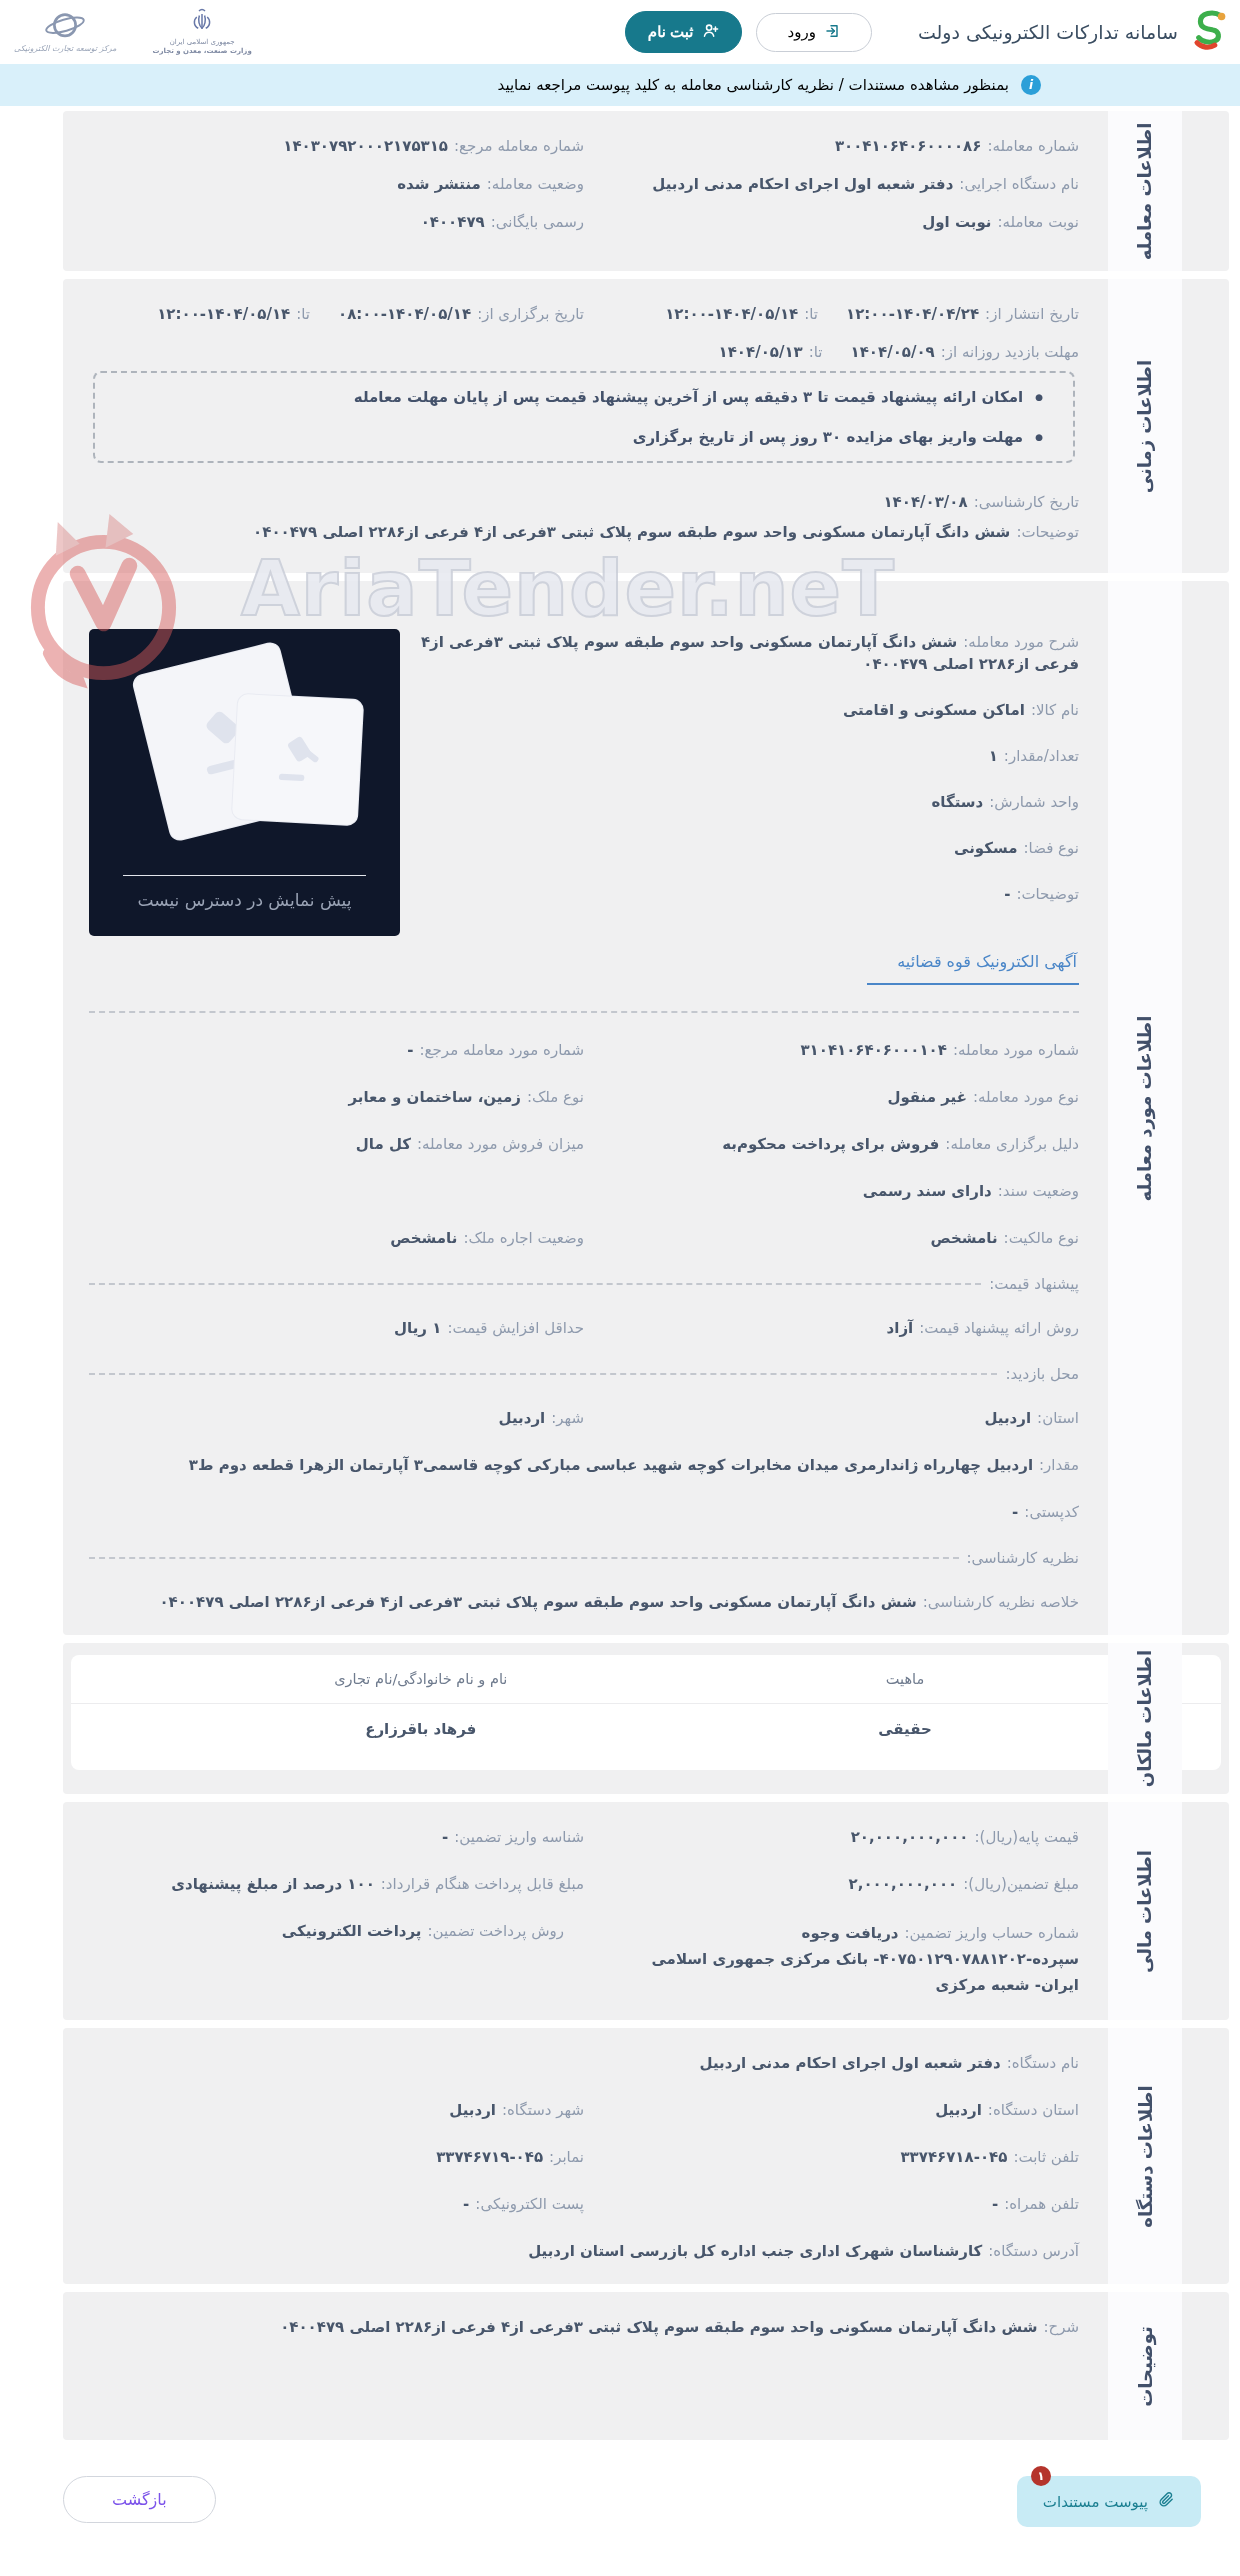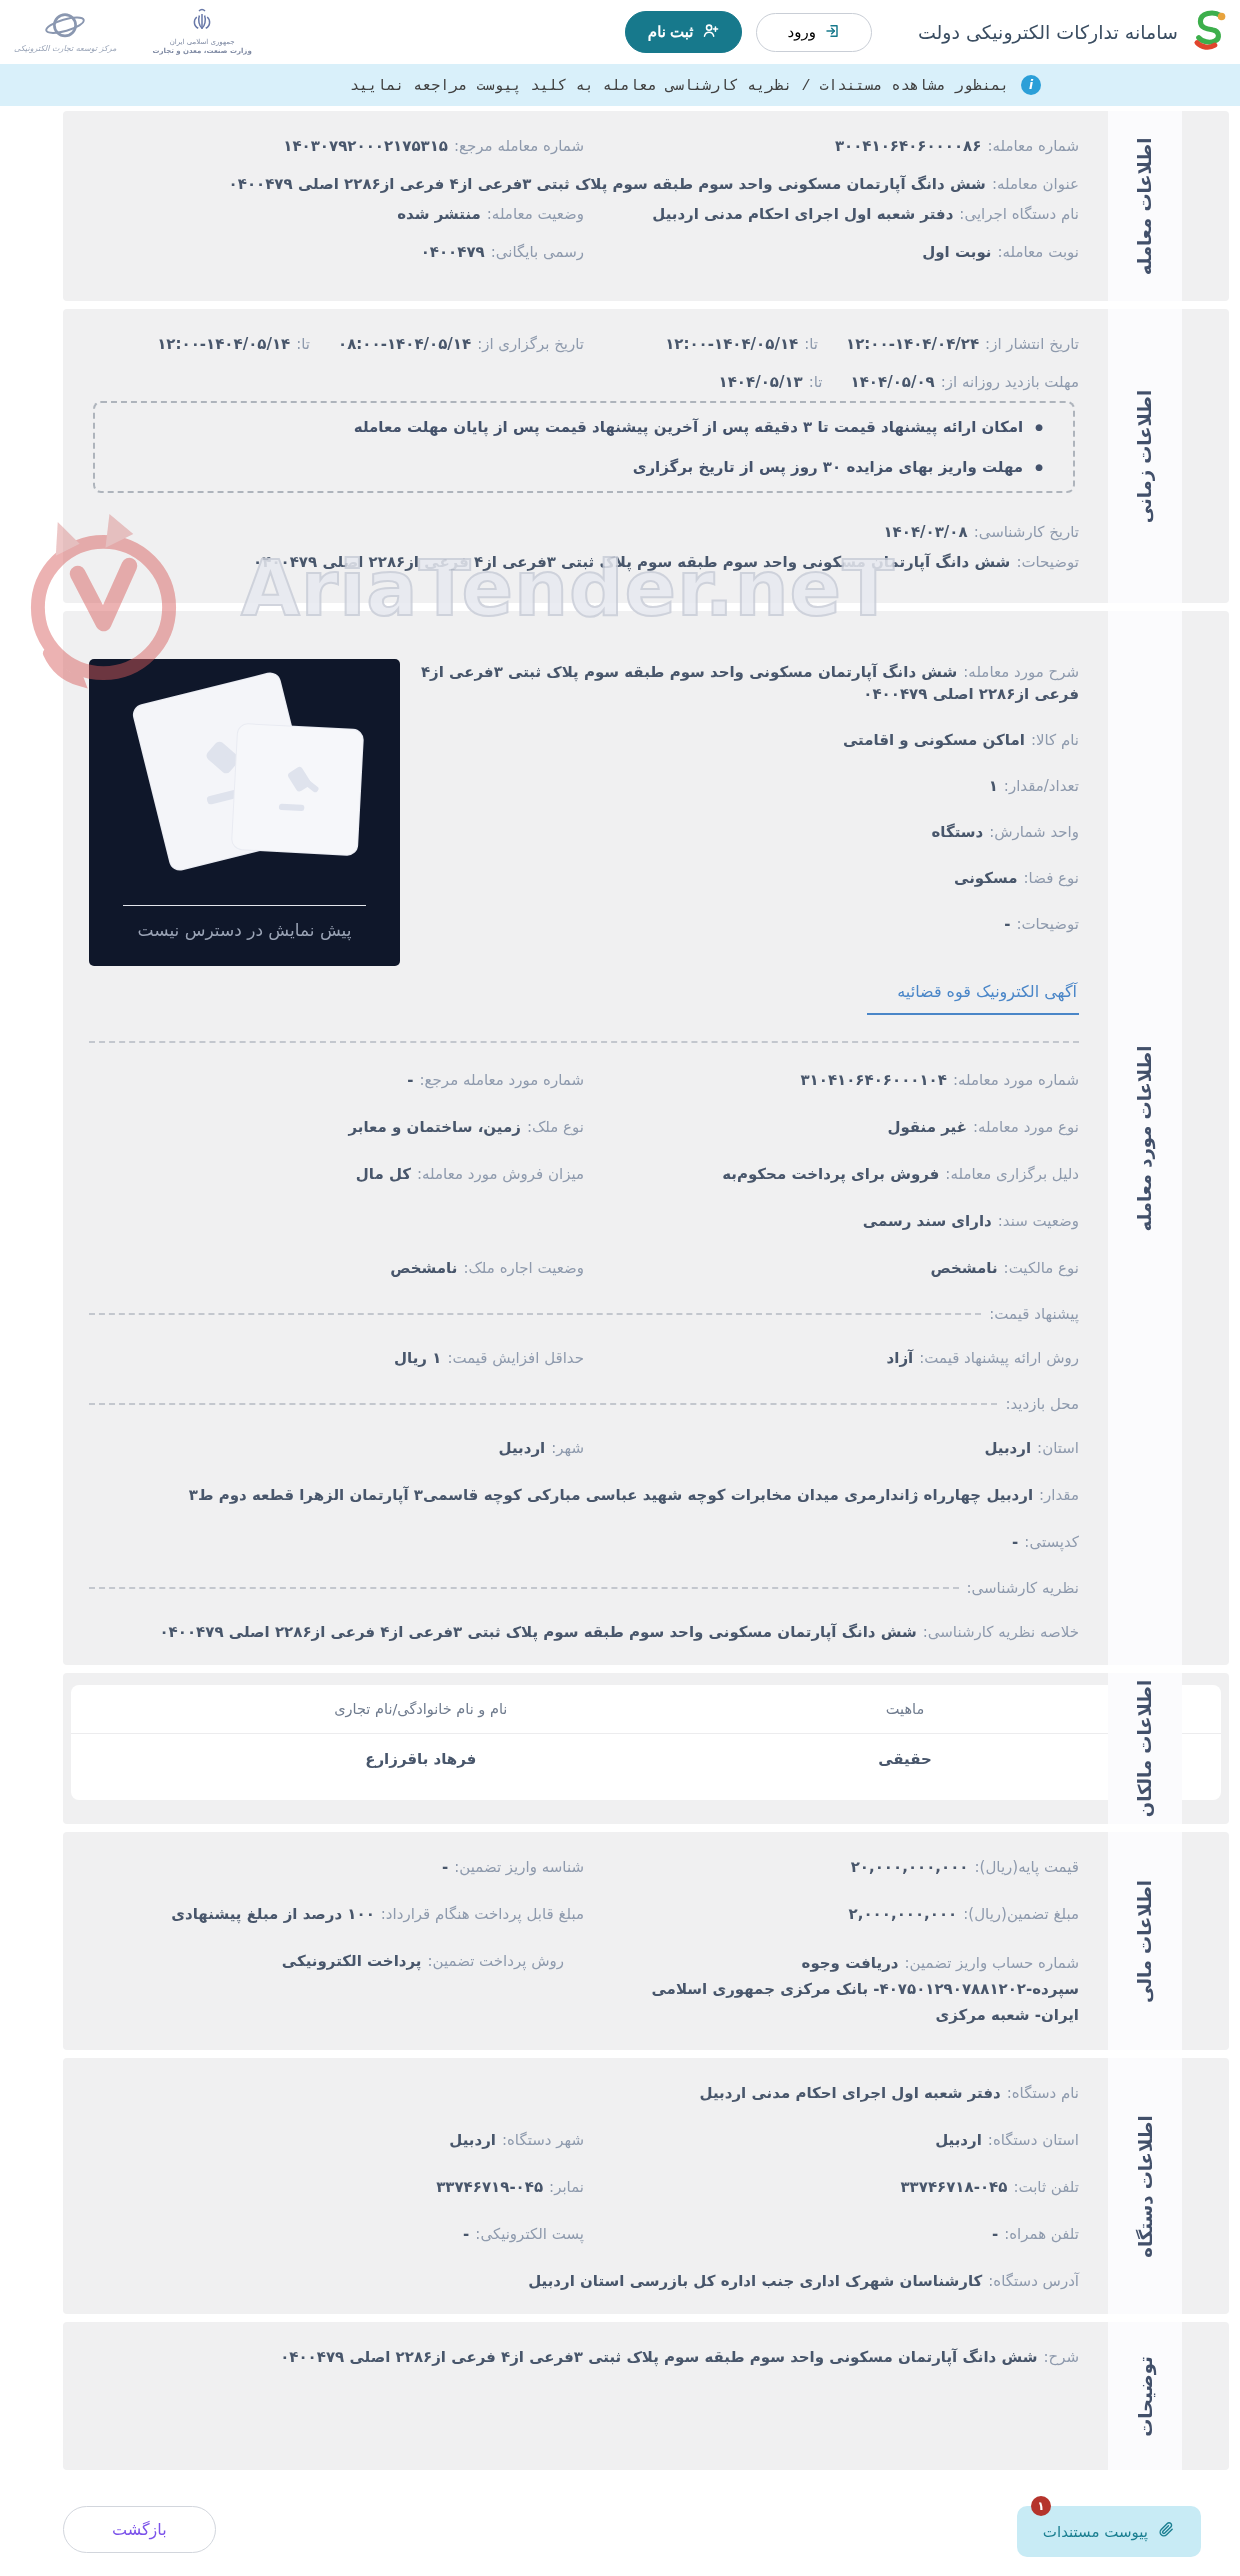--- a/index.html
+++ b/index.html
@@ -17,21 +17,21 @@
   .spacer { flex:1; }
   .gov { display:flex; flex-direction:column; align-items:center; line-height:1.25; }
   .gov-emblem { margin-left: 36px; }
   .emb-t { font-size: 7px; color:#7f8aa3; }
   .globe-t { font-size: 8px; color:#9aa5b8; font-style: italic; }
 
   
   .alert { background:#d9f0fa; min-height: 42px; display:flex; align-items:center; padding: 6px 199px 6px 20px; gap: 12px; }
   .info-ic { width:20px; height:20px; border-radius:50%; background:#2b9fd8; color:#fff; font-size:12px; font-weight:700;
              display:flex; align-items:center; justify-content:center; flex:none; font-style:italic; }
-  .alert-text { color:#404040; font-size: 15px; font-family: Liberation Mono, monospace; }
+  .alert-text { color:#000000; font-size: 15px; }
 
   
   .sections { padding-top: 5px; }
   .card { position: relative; background:#f0f0f1; border-radius: 4px; margin: 0 11px 8px 63px; }
   .tag { position:absolute; top:0; bottom:0; right:47px; width:74px; background:#fbfbfd;
          display:flex; align-items:center; justify-content:center; z-index:2; }
   .tag span { transform: rotate(-90deg); white-space:nowrap; font-weight:700; font-size:18px; color:#42506a; }
   .content { position:relative; z-index:1; padding: 24px 150px 22px 26px; font-size: 15px; }
 
   .f { line-height: 22px; }
@@ -178,21 +178,20 @@
 
     <section class="card">
       <aside class="tag">
           <span>اطلاعات معامله</span>
         </aside>
       <div class="content rows-tight">
         <div class="pr">
           <div class="f"><span class="lbl">شماره معامله:</span><span class="val">۳۰۰۴۱۰۶۴۰۶۰۰۰۰۸۶</span></div>
           <div class="f"><span class="lbl">شماره معامله مرجع:</span><span class="val">۱۴۰۳۰۷۹۲۰۰۰۲۱۷۵۳۱۵</span></div>
         </div>
-        <div class="f"><span class="lbl">عنوان معامله:</span><span class="val">شش دانگ آپارتمان مسکونی واحد سوم طبقه سوم پلاک ثبتی ۳فرعی از۴ فرعی از۲۲۸۶ اصلی ۰۴۰۰۴۷۹</span></div>
         <div class="pr">
           <div class="f"><span class="lbl">نام دستگاه اجرایی:</span><span class="val">دفتر شعبه اول اجرای احکام مدنی اردبیل</span></div>
           <div class="f"><span class="lbl">وضعیت معامله:</span><span class="val">منتشر شده</span></div>
         </div>
         <div class="pr">
           <div class="f"><span class="lbl">نوبت معامله:</span><span class="val">نوبت اول</span></div>
           <div class="f"><span class="lbl">رسمی بایگانی:</span><span class="val">۰۴۰۰۴۷۹</span></div>
         </div>
       </div>
     </section>

